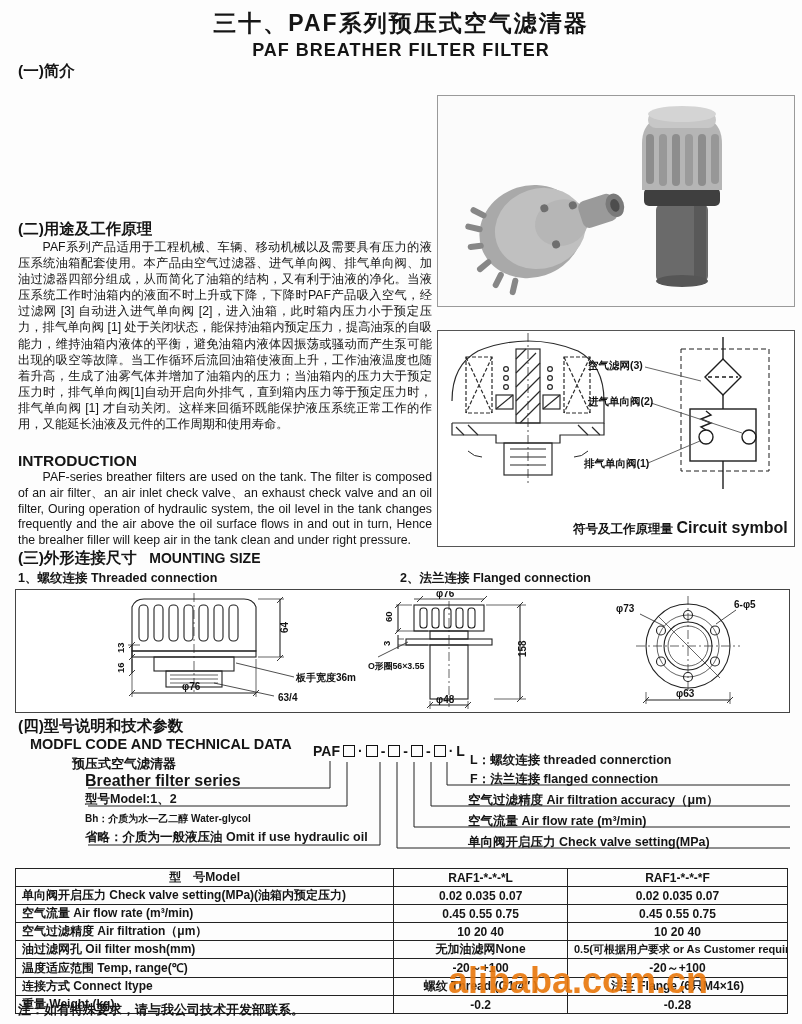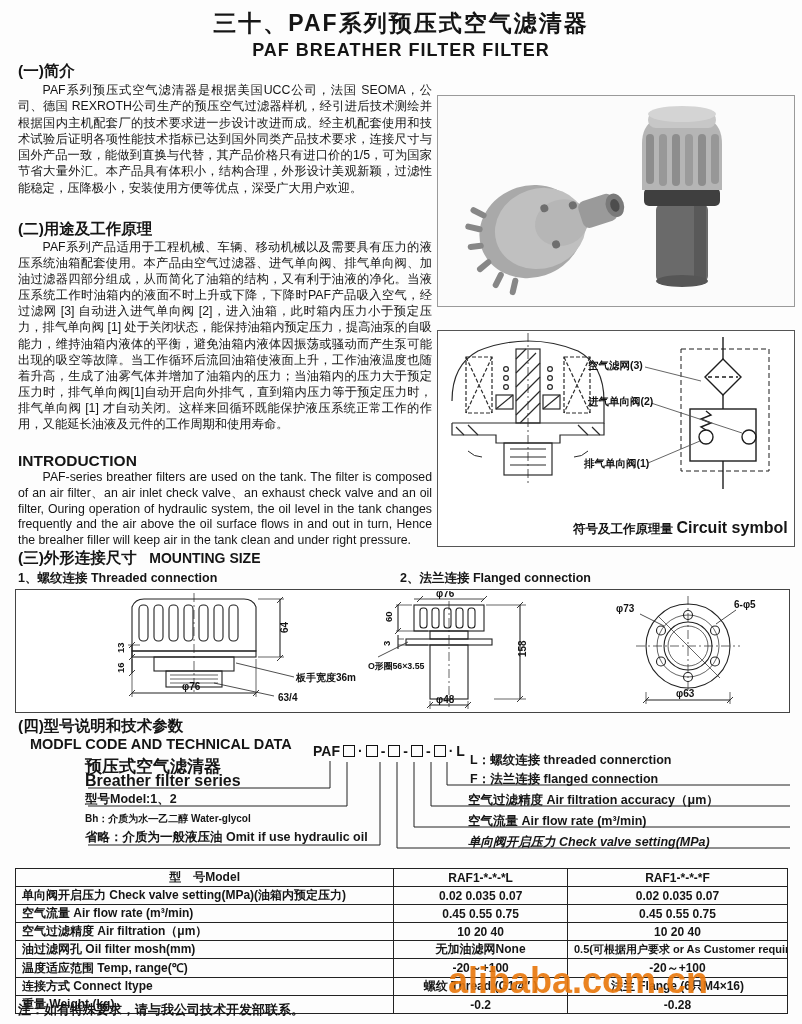--- a/index.html
+++ b/index.html
@@ -32,21 +32,20 @@
 </style>
 </head>
 <body>
 
 <div id="page">
 
   <div class="abs title-cn">三十、PAF系列预压式空气滤清器</div>
   <div class="abs title-en">PAF BREATHER FILTER FILTER</div>
 
   <div class="abs h-cn" style="left:18px;top:61px;">(一)简介</div>
-  <div class="abs para" style="left:18px;top:82px;">PAF系列预压式空气滤清器是根据美国UCC公司，法国 SEOMA，公司、德国 REXROTH公司生产的预压空气过滤器样机，经引进后技术测绘并根据国内主机配套厂的技术要求进一步设计改进而成。经主机配套使用和技术试验后证明各项性能技术指标已达到国外同类产品技术要求，连接尺寸与国外产品一致，能做到直换与代替，其产品价格只有进口价的1/5，可为国家节省大量外汇。本产品具有体积小，结构合理，外形设计美观新颖，过滤性能稳定，压降极小，安装使用方便等优点，深受广大用户欢迎。</div>
 
   <div class="abs h-cn" style="left:18px;top:219px;text-align:center;">(二)用途及工作原理</div>
   <div class="abs para" style="left:18px;top:239px;line-height:16.1px;">PAF系列产品适用于工程机械、车辆、移动机械以及需要具有压力的液压系统油箱配套使用。本产品由空气过滤器、进气单向阀、排气单向阀、加油过滤器四部分组成，从而简化了油箱的结构，又有利于油液的净化。当液压系统工作时油箱内的液面不时上升或下降，下降时PAF产品吸入空气，经过滤网 [3] 自动进入进气单向阀 [2]，进入油箱，此时箱内压力小于预定压力，排气单向阀 [1] 处于关闭状态，能保持油箱内预定压力，提高油泵的自吸能力，维持油箱内液体的平衡，避免油箱内液体因振荡或骚动而产生泵可能出现的吸空等故障。当工作循环后流回油箱使液面上升，工作油液温度也随着升高，生成了油雾气体并增加了油箱内的压力；当油箱内的压力大于预定压力时，排气单向阀[1]自动开启向外排气，直到箱内压力等于预定压力时，排气单向阀 [1] 才自动关闭。这样来回循环既能保护液压系统正常工作的作用，又能延长油液及元件的工作周期和使用寿命。</div>
 
   <div class="abs h-cn" style="left:18px;top:452px;">INTRODUCTION</div>
   <div class="abs para-en" style="left:18px;top:470px;">PAF-series breather filters are used on the tank. The filter is composed of an air filter、an air inlet check valve、an exhaust check valve and an oil filter, Ouring operation of hydraulic system, the oil level in the tank changes frequently and the air above the oil surface flows in and out in turn, Hence the brealher filler will keep air in the tank clean and under right pressure.</div>
 
   <div class="abs photo-box">
     <svg width="354" height="208" viewBox="0 0 354 208">
 
@@ -262,31 +261,31 @@
       <span>-</span>
       <span class="mc-box"></span>
       <span>-</span>
       <span class="mc-box"></span>
       <span>-</span>
       <span class="mc-box"></span>
       <span>·</span>
       <span>L</span>
     </div>
 
-    <div class="mc-label" style="left:85px;top:40px;font-size:17px;">预压式空气滤清器</div>
+    <div class="mc-label" style="left:72px;top:40px;font-size:13px;">预压式空气滤清器</div>
     <div class="mc-label" style="left:85px;top:57px;">Breather filter series</div>
     <div class="mc-label" style="left:85px;top:76px;font-size:12.5px;">型号Model:1、2</div>
     <div class="mc-label" style="left:85px;top:97px;font-size:10px;">Bh：介质为水—乙二醇 Water-glycol</div>
     <div class="mc-label" style="left:85px;top:114px;font-size:12.5px;">省略：介质为一般液压油 Omit if use hydraulic oil</div>
 
     <div class="mc-label" style="left:470px;top:37px;font-size:12.5px;">L：螺纹连接  threaded connerction</div>
     <div class="mc-label" style="left:470px;top:56px;font-size:12.5px;">F：法兰连接  flanged connection</div>
     <div class="mc-label" style="left:468px;top:77px;font-size:12.5px;">空气过滤精度 Air filtration  accuracy（μm）</div>
     <div class="mc-label" style="left:468px;top:98px;font-size:12.5px;">空气流量 Air flow rate (m³/min)</div>
-    <div class="mc-label" style="left:468px;top:119px;font-size:12.5px;font-style:italic;">单向阀开启压力  Check valve setting(MPa)</div>
+    <div class="mc-label" style="left:468px;top:119px;font-size:12.5px;">单向阀开启压力  Check valve setting(MPa)</div>
   </div>
 
   <table class="spec">
     <colgroup>
         <col style="width:49%">
         <col style="width:22.5%">
         <col style="width:28.5%">
       </colgroup>
     <tbody>
         <tr>

